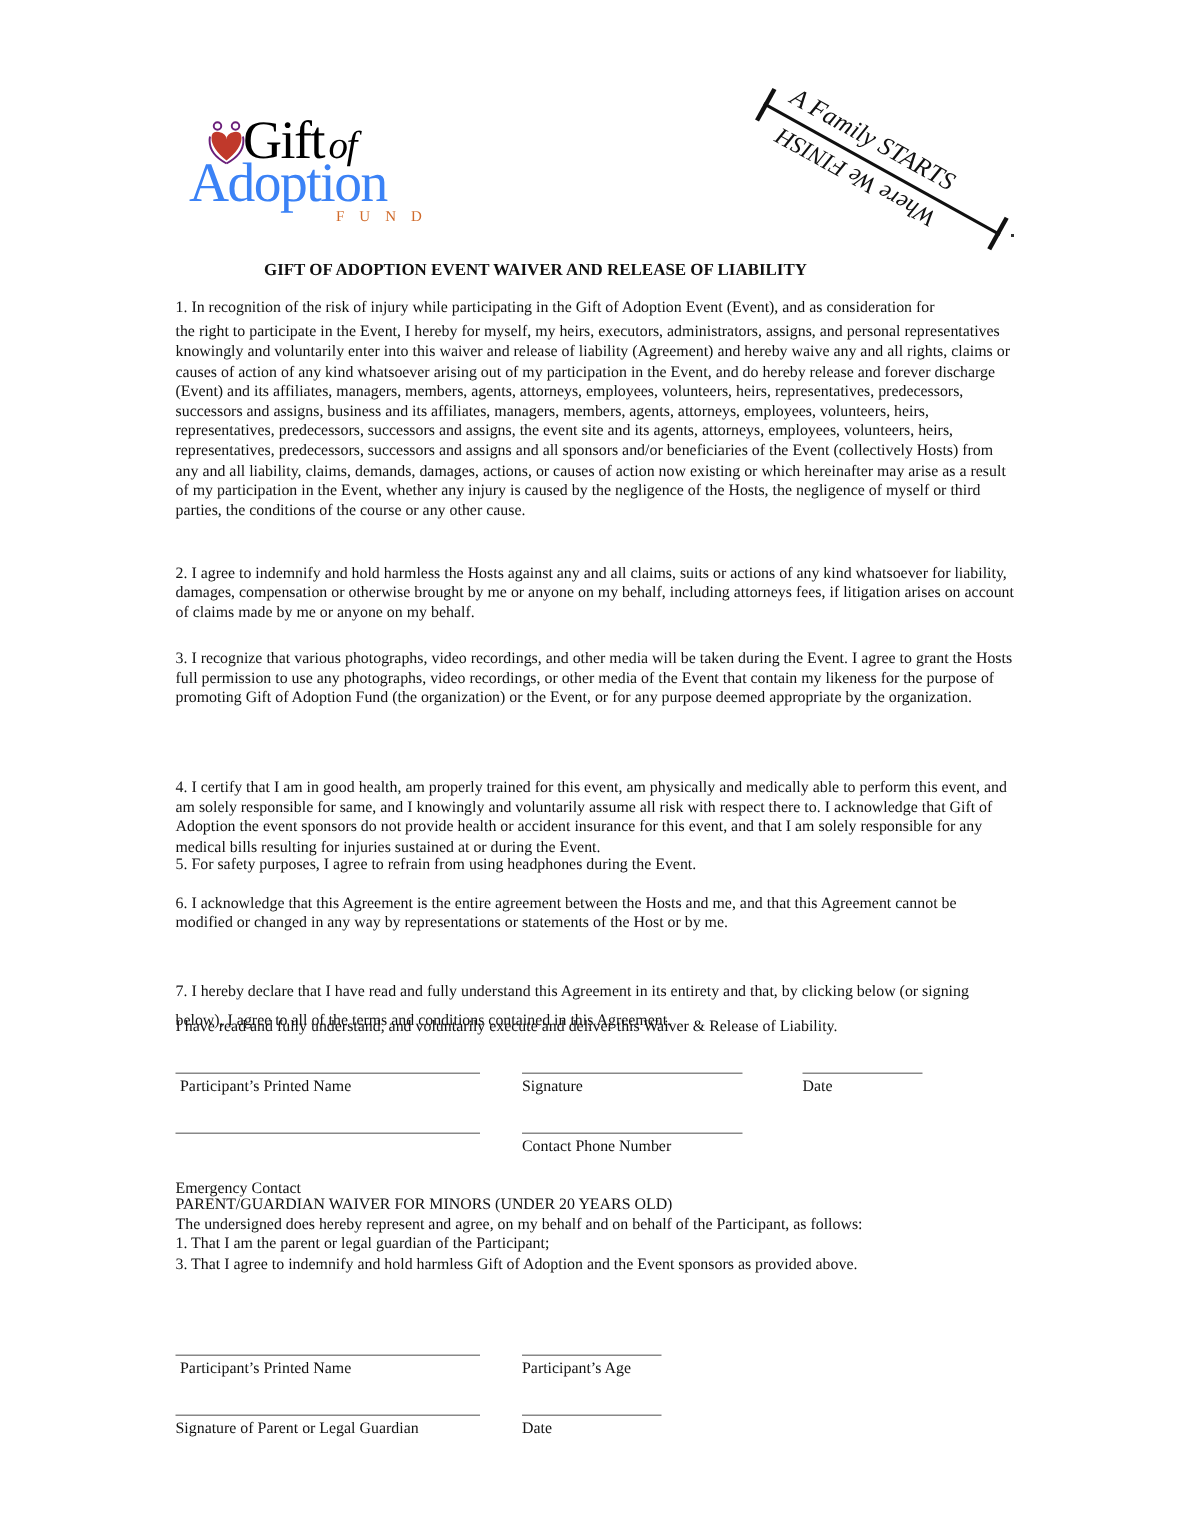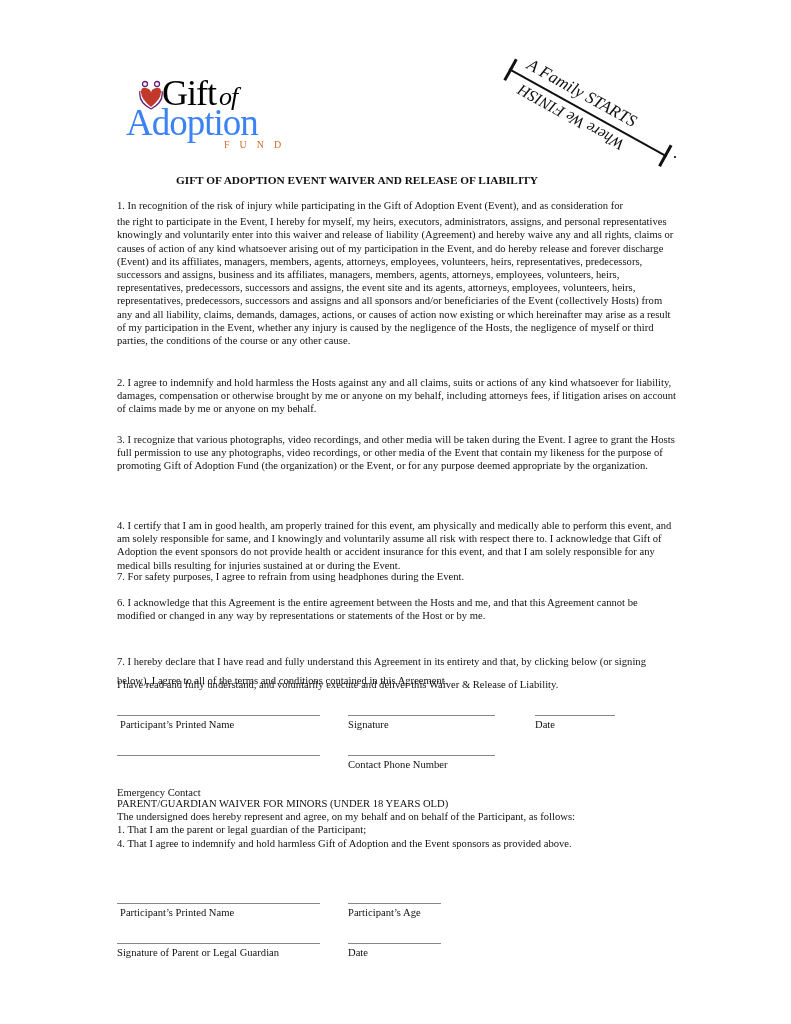--- a/index.html
+++ b/index.html
@@ -69,45 +69,45 @@
 
 <div class="title">GIFT OF ADOPTION EVENT WAIVER AND RELEASE OF LIABILITY</div>
 
 <div class="para p1">
   <span class="first">1. In recognition of the risk of injury while participating in the Gift of Adoption Event (Event), and as consideration for</span>
   <span>the right to participate in the Event, I hereby for myself, my heirs, executors, administrators, assigns, and personal representatives knowingly and voluntarily enter into this waiver and release of liability (Agreement) and hereby waive any and all rights, claims or causes of action of any kind whatsoever arising out of my participation in the Event, and do hereby release and forever discharge (Event) and its affiliates, managers, members, agents, attorneys, employees, volunteers, heirs, representatives, predecessors, successors and assigns, business and its affiliates, managers, members, agents, attorneys, employees, volunteers, heirs, representatives, predecessors, successors and assigns, the event site and its agents, attorneys, employees, volunteers, heirs, representatives, predecessors, successors and assigns and all sponsors and/or beneficiaries of the Event (collectively Hosts) from any and all liability, claims, demands, damages, actions, or causes of action now existing or which hereinafter may arise as a result of my participation in the Event, whether any injury is caused by the negligence of the Hosts, the negligence of myself or third parties, the conditions of the course or any other cause.</span>
 </div>
 <div class="para p2">2. I agree to indemnify and hold harmless the Hosts against any and all claims, suits or actions of any kind whatsoever for liability, damages, compensation or otherwise brought by me or anyone on my behalf, including attorneys fees, if litigation arises on account of claims made by me or anyone on my behalf.</div>
 <div class="para p3">3. I recognize that various photographs, video recordings, and other media will be taken during the Event. I agree to grant the Hosts full permission to use any photographs, video recordings, or other media of the Event that contain my likeness for the purpose of promoting Gift of Adoption Fund (the organization) or the Event, or for any purpose deemed appropriate by the organization.</div>
 <div class="para p4">4. I certify that I am in good health, am properly trained for this event, am physically and medically able to perform this event, and am solely responsible for same, and I knowingly and voluntarily assume all risk with respect there to. I acknowledge that Gift of Adoption the event sponsors do not provide health or accident insurance for this event, and that I am solely responsible for any medical bills resulting for injuries sustained at or during the Event.</div>
-<div class="para p5">7. For safety purposes, I agree to refrain from using headphones during the Event.</div>
+<div class="para p5">5. For safety purposes, I agree to refrain from using headphones during the Event.</div>
 <div class="para p6">6. I acknowledge that this Agreement is the entire agreement between the Hosts and me, and that this Agreement cannot be modified or changed in any way by representations or statements of the Host or by me.</div>
 <div class="para p7">7. I hereby declare that I have read and fully understand this Agreement in its entirety and that, by clicking below (or signing below), I agree to all of the terms and conditions contained in this Agreement.</div>
 <div class="para p8">I have read and fully understand, and voluntarily execute and deliver this Waiver &amp; Release of Liability.</div>
 
 <div class="sigline" style="left:117px; top:715px; width:203px;"></div>
 <div class="siglabel" style="left:120px; top:719px;">Participant’s Printed Name</div>
 
 <div class="sigline" style="left:348px; top:715px; width:147px;"></div>
 <div class="siglabel" style="left:348px; top:719px;">Signature</div>
 
 <div class="sigline" style="left:535px; top:715px; width:80px;"></div>
 <div class="siglabel" style="left:535px; top:719px;">Date</div>
 
 <div class="sigline" style="left:117px; top:755px; width:203px;"></div>
 <div class="siglabel" style="left:117px; top:787px;">Emergency Contact</div>
 
 <div class="sigline" style="left:348px; top:755px; width:147px;"></div>
 <div class="siglabel" style="left:348px; top:759px;">Contact Phone Number</div>
 
 <div class="minors">
-  <span class="heading">PARENT/GUARDIAN WAIVER FOR MINORS (UNDER 18 YEARS OLD)</span>
+  <span class="heading">PARENT/GUARDIAN WAIVER FOR MINORS (UNDER 20 YEARS OLD)</span>
   <span style="display:block">The undersigned does hereby represent and agree, on my behalf and on behalf of the Participant, as follows:</span>
   <span style="display:block">1. That I am the parent or legal guardian of the Participant;</span>
-  <span style="display:block">4. That I agree to indemnify and hold harmless Gift of Adoption and the Event sponsors as provided above.</span>
+  <span style="display:block">3. That I agree to indemnify and hold harmless Gift of Adoption and the Event sponsors as provided above.</span>
 </div>
 
 <div class="sigline" style="left:117px; top:903px; width:203px;"></div>
 <div class="siglabel" style="left:120px; top:907px;">Participant’s Printed Name</div>
 
 <div class="sigline" style="left:348px; top:903px; width:93px;"></div>
 <div class="siglabel" style="left:348px; top:907px;">Participant’s Age</div>
 
 <div class="sigline" style="left:117px; top:943px; width:203px;"></div>
 <div class="siglabel" style="left:117px; top:947px;">Signature of Parent or Legal Guardian</div>

